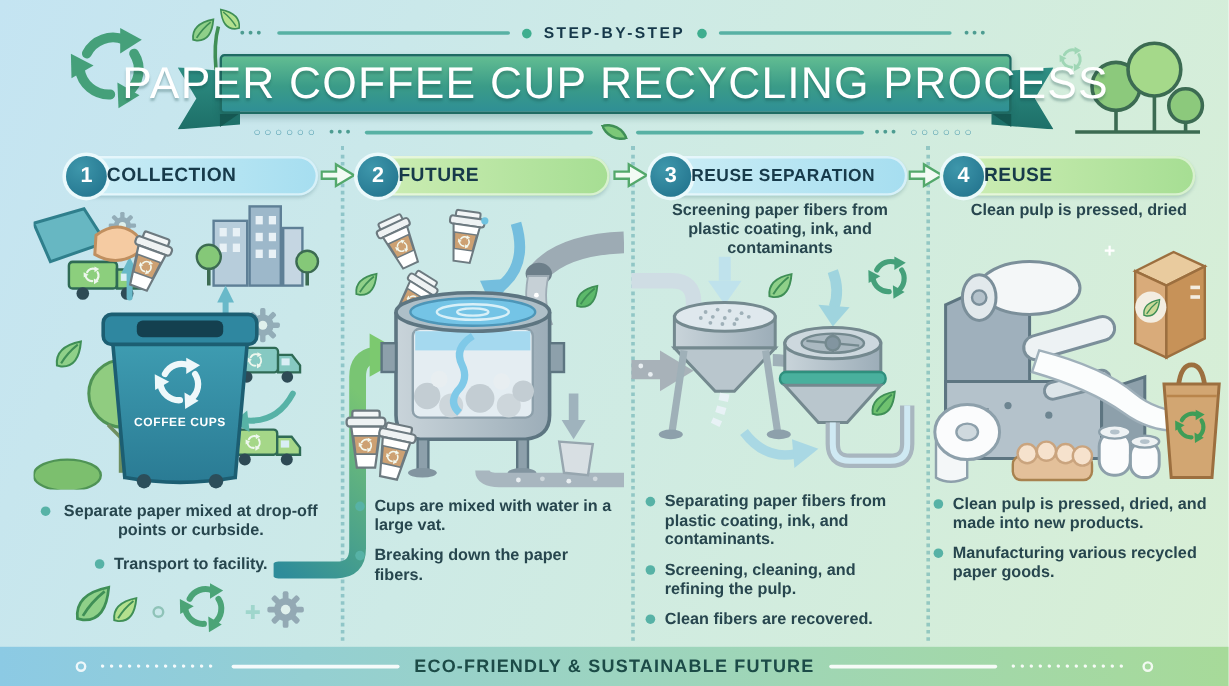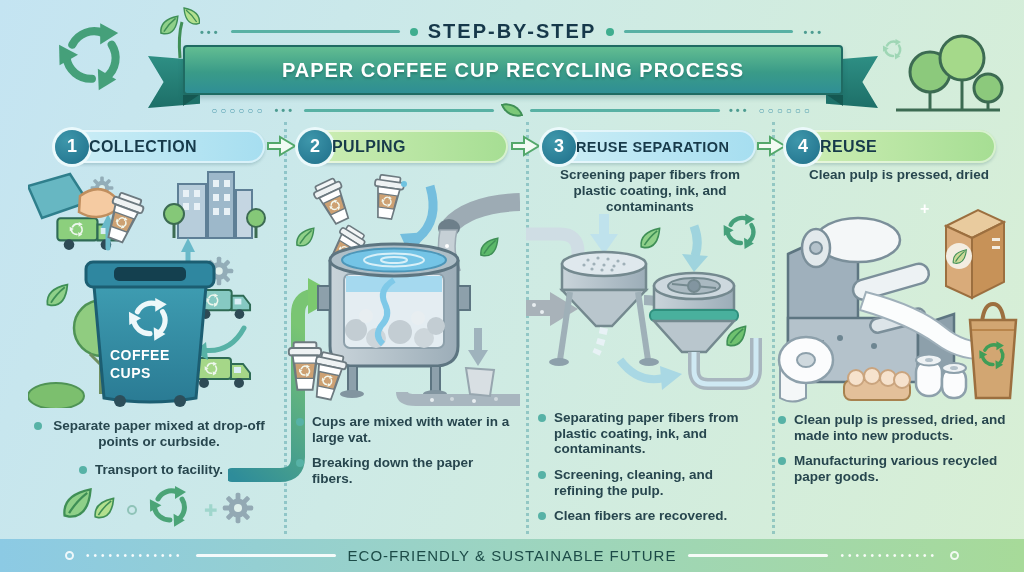--- a/index.html
+++ b/index.html
@@ -6,35 +6,35 @@
   #stage{
     position:relative;width:1024px;height:572px;overflow:hidden;
     font-family:"Liberation Sans","DejaVu Sans",sans-serif;
     background:linear-gradient(112deg,#c4e4f2 0%,#cdeae6 42%,#d8efd4 100%);
   }
   
   .kicker-row{position:absolute;top:20px;left:200px;right:200px;display:flex;align-items:center;justify-content:center;gap:10px;}
   .tridots{font-size:11px;letter-spacing:3px;color:#4d9c91;font-weight:bold;}
   .kline{height:3px;flex:1;max-width:225px;background:#58b1a4;border-radius:2px;}
   .kline-dot{width:8px;height:8px;border-radius:50%;background:#3fae8f;}
-  .kicker{font-size:20px;font-weight:bold;color:#16384a;letter-spacing:2px;}
+  .kicker{font-size:13px;font-weight:bold;color:#16384a;letter-spacing:2px;}
   .banner-tail{position:absolute;top:56px;width:52px;height:52px;background:linear-gradient(180deg,#2e8f84,#1d6f68);z-index:1;}
   .banner-tail.left{left:148px;clip-path:polygon(0 0,100% 8%,100% 92%,0 100%,30% 50%);}
   .banner-tail.right{left:826px;clip-path:polygon(0 8%,100% 0,70% 50%,100% 100%,0 92%);}
   .banner{
     position:absolute;left:183px;top:45px;width:660px;height:50px;z-index:2;
     background:linear-gradient(180deg,#62bd92 0%,#3a9b88 55%,#2f8f95 100%);
     border:2px solid #1f6b63;border-radius:4px;box-sizing:border-box;
     display:flex;align-items:center;justify-content:center;
     box-shadow:0 3px 5px rgba(25,80,80,.25);
   }
   .banner-fold{position:absolute;top:95px;width:16px;height:11px;background:#155a53;z-index:1;}
   .banner-fold.left{left:183px;clip-path:polygon(0 0,100% 0,0 100%);}
   .banner-fold.right{left:827px;clip-path:polygon(0 0,100% 0,100% 100%);}
-  .title{font-size:20px;font-weight:bold;color:#ffffff;letter-spacing:1px;text-shadow:0 2px 2px rgba(20,70,70,.3);white-space:nowrap;}
+  .title{font-size:37px;font-weight:normal;color:#ffffff;letter-spacing:1px;text-shadow:0 2px 2px rgba(20,70,70,.3);white-space:nowrap;}
   .subdots-row{position:absolute;top:101px;left:192px;right:192px;display:flex;align-items:center;justify-content:center;gap:9px;z-index:2;}
   .rings{font-size:10px;letter-spacing:3px;color:#4f9cae;font-weight:bold;}
   .sline{height:3px;flex:1;max-width:190px;background:#58b1a4;border-radius:2px;}
   .leaf-css{width:14px;height:14px;background:#7cc878;border:2px solid #3f8f56;border-radius:0 100% 0 100%;transform:rotate(-18deg);}
   
   .corner{position:absolute;}
   
   .pill{position:absolute;top:130px;height:33px;border-radius:17px;display:flex;align-items:center;
         box-shadow:inset 0 0 0 2px rgba(255,255,255,.55),0 2px 3px rgba(40,90,100,.2);}
   .pill.blue{background:linear-gradient(90deg,#cdeef6,#a6def0);}
@@ -54,39 +54,39 @@
   .s1{left:284px;} .s2{left:526px;} .s3{left:772px;}
   
   .subtitle{position:absolute;top:167px;text-align:center;font-weight:bold;font-size:13.5px;line-height:1.2;color:#27464e;}
   .sub3{left:538px;width:224px;}
   .sub4{left:778px;width:242px;}
   
   .illo{position:absolute;}
   #illo1{left:28px;top:170px;}  #illo2{left:282px;top:168px;}
   #illo3{left:526px;top:212px;} #illo4{left:770px;top:188px;}
   #jarrow{left:228px;top:262px;}
-  .bin-label{position:absolute;left:110px;top:346px;width:80px;text-align:left;
-    font-size:14px;font-weight:bold;color:#ffffff;letter-spacing:.5px;line-height:1.3;z-index:3;}
+  .bin-label{position:absolute;left:110px;top:346px;width:80px;text-align:center;
+    font-size:10px;font-weight:bold;color:#ffffff;letter-spacing:.5px;line-height:1.3;z-index:3;}
   
   .bullets{position:absolute;font-weight:bold;font-size:13.5px;color:#27464e;line-height:1.16;list-style:none;margin:0;padding:0;}
   .b1{left:34px;top:418px;width:234px;}
   .b2{left:296px;top:414px;width:220px;}
   .b3{left:538px;top:410px;width:228px;}
   .b4{left:778px;top:412px;width:240px;}
   .bullet{display:flex;gap:8px;margin-bottom:10px;}
   .b1 .bullet{justify-content:center;text-align:center;margin-bottom:13px;}
   .bdot{flex:0 0 8px;width:8px;height:8px;border-radius:50%;background:#57b2a6;margin-top:4px;}
   
   .footer{position:absolute;left:0;bottom:0;width:1024px;height:33px;
     background:linear-gradient(90deg,#8ccae4 0%,#9cd4c0 50%,#a7da99 100%);
     display:flex;align-items:center;justify-content:center;gap:12px;}
   .fring{width:9px;height:9px;border-radius:50%;border:2px solid rgba(255,255,255,.85);box-sizing:border-box;}
   .fdots{font-size:10px;letter-spacing:4px;color:rgba(255,255,255,.9);}
   .fline{width:140px;height:3px;background:rgba(255,255,255,.9);border-radius:2px;}
-  .ftext{font-size:15px;font-weight:normal;color:#1c4b47;letter-spacing:1px;white-space:nowrap;}
+  .ftext{font-size:15px;font-weight:bold;color:#1c4b47;letter-spacing:1px;white-space:nowrap;}
 </style>
 </head>
 <body>
 
 <svg width="0" height="0" style="position:absolute" aria-hidden="true">
   <defs>
     <linearGradient id="binGrad" x1="0" y1="0" x2="0" y2="1">
       <stop offset="0" stop-color="#3e9cb1"></stop>
         <stop offset="1" stop-color="#2a7b94"></stop>
     </linearGradient>
@@ -197,21 +197,21 @@
 
   <div class="pill blue p1">
     <div class="step-num">1</div>
     <div class="step-label">COLLECTION</div>
   </div>
   <svg class="pill-arrow a1" viewBox="0 0 30 26">
     <polygon points="1,10 13,10 13,4 28,13 13,22 13,16 1,16" fill="#f2fbf4" stroke="#53a86b" stroke-width="2"></polygon>
   </svg>
   <div class="pill green p2">
     <div class="step-num">2</div>
-    <div class="step-label">PULPING</div>
+    <div class="step-label">FUTURE</div>
   </div>
   <svg class="pill-arrow a2" viewBox="0 0 30 26">
     <polygon points="1,10 13,10 13,4 28,13 13,22 13,16 1,16" fill="#f2fbf4" stroke="#53a86b" stroke-width="2"></polygon>
   </svg>
   <div class="pill blue p3">
     <div class="step-num">3</div>
     <div class="step-label">REUSE SEPARATION</div>
   </div>
   <svg class="pill-arrow a3" viewBox="0 0 30 26">
     <polygon points="1,10 13,10 13,4 28,13 13,22 13,16 1,16" fill="#f2fbf4" stroke="#53a86b" stroke-width="2"></polygon>

